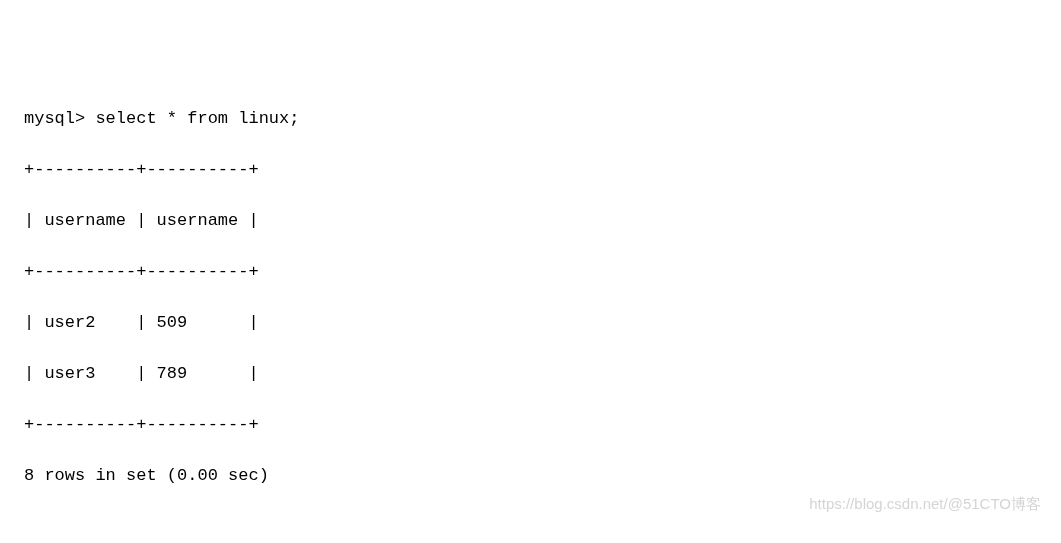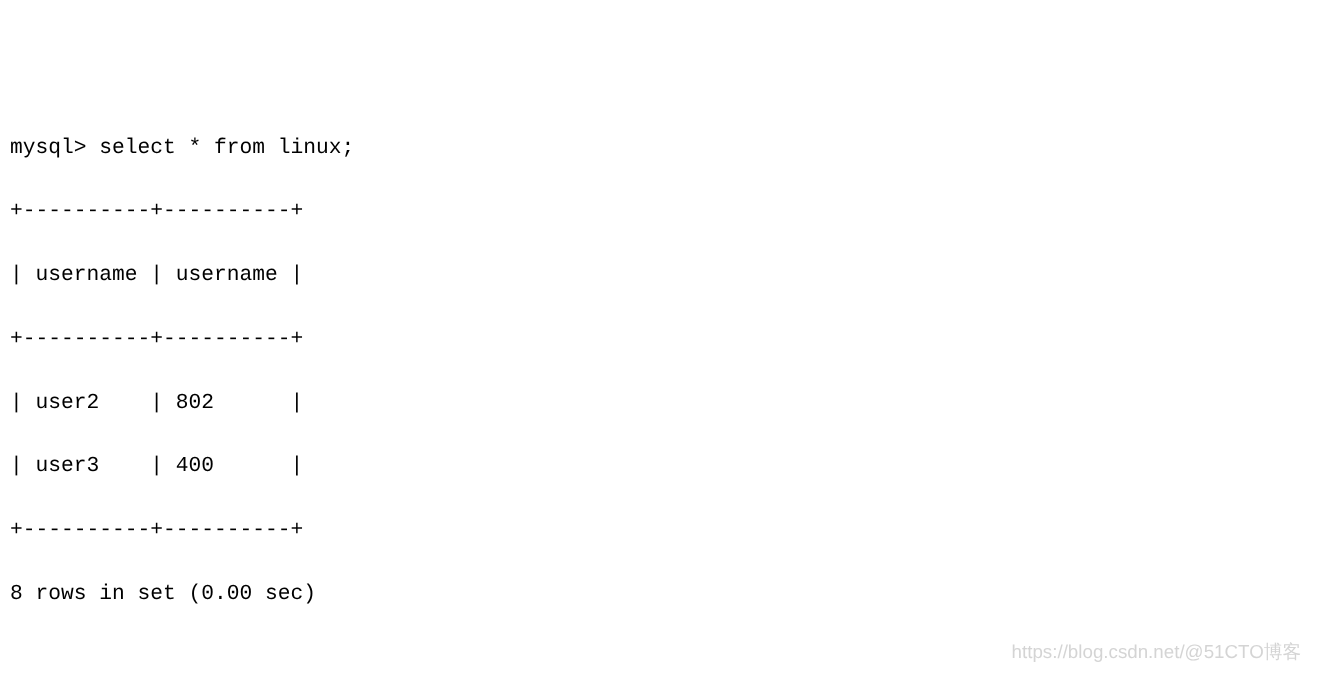--- a/index.html
+++ b/index.html
@@ -11,42 +11,43 @@
       line-height: 1.5;
       color: #000000;
       white-space: pre;
       width: 1061px;
       height: 543px;
       box-sizing: border-box;
       position: relative;
     }
     .line {
       display: block;
+      margin-left: 16px;
     }
     .watermark {
       position: absolute;
       right: 20px;
-      bottom: 10px;
+      bottom: 28px;
       color: rgba(160,160,160,0.45);
       font-family: Arial, sans-serif;
       font-size: 15px;
       white-space: nowrap;
     }
   </style>
 </head>
 <body>
 
 
 
 <span class="line"><span>mysql&gt; </span><span>select * from linux;</span></span>
 <span class="line">+----------+----------+</span>
 <span class="line">| username | username |</span>
 <span class="line">+----------+----------+</span>
-<span class="line">| user2    | 802      |</span>
-<span class="line">| user3    | 400      |</span>
+<span class="line">| user2    | 509      |</span>
+<span class="line">| user3    | 789      |</span>
 <span class="line">+----------+----------+</span>
 <span class="line">8 rows in set (0.00 sec)</span>
 <span class="line"> </span>
 
 
 
 
 
 
 

